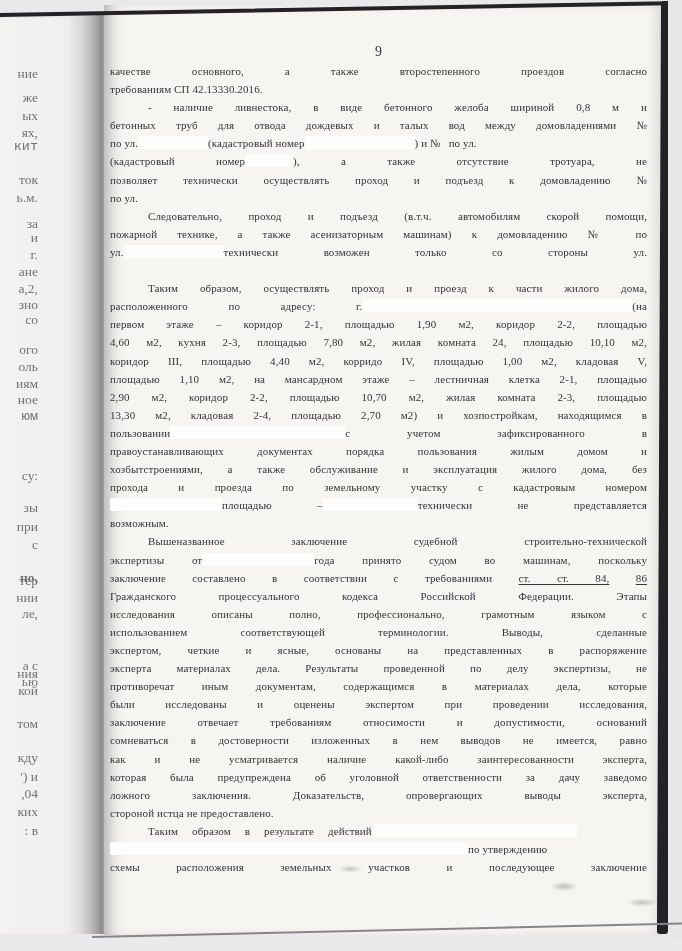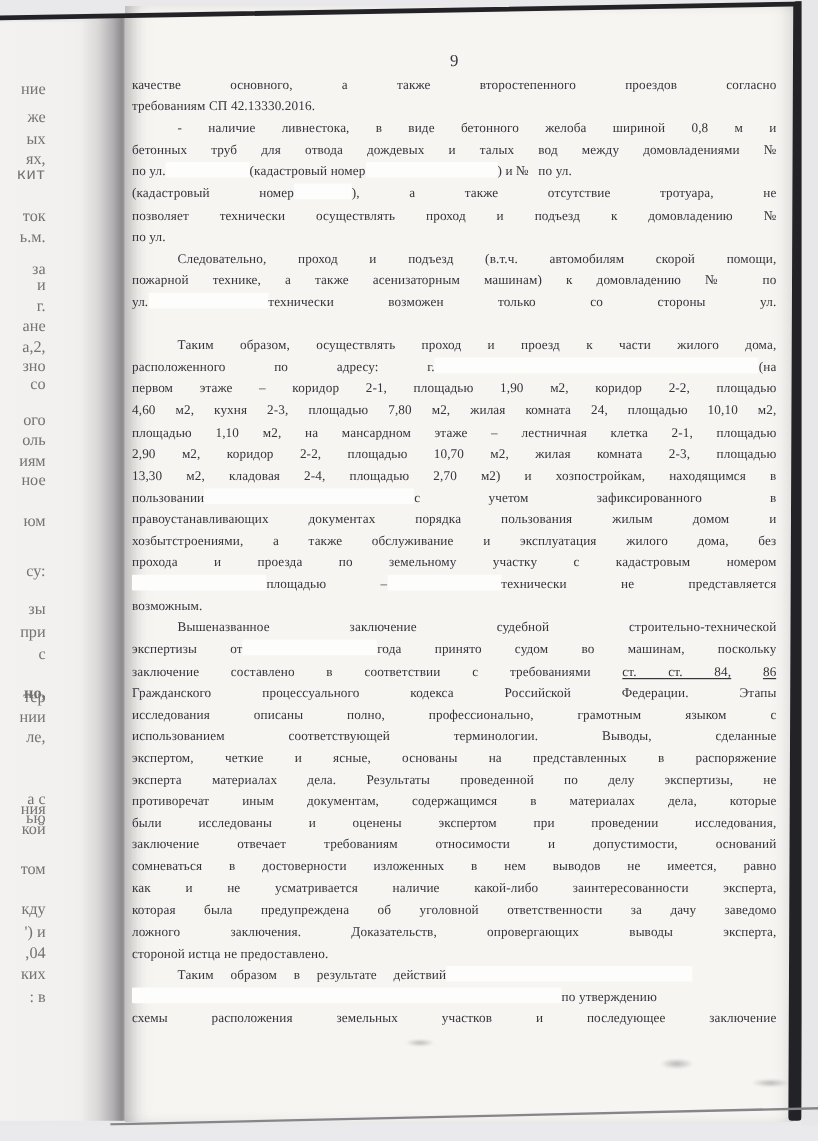--- a/index.html
+++ b/index.html
@@ -67,21 +67,21 @@
       <div class="frag" style="top: 230px;">и</div>
       <div class="frag" style="top: 247px;">г.</div>
       <div class="frag" style="top: 264px;">ане</div>
       <div class="frag" style="top: 281px;">а,2,</div>
       <div class="frag" style="top: 297px;">зно</div>
       <div class="frag" style="top: 312px;">со</div>
       <div class="frag" style="top: 342px;">ого</div>
       <div class="frag" style="top: 359px;">оль</div>
       <div class="frag" style="top: 376px;">иям</div>
       <div class="frag" style="top: 392px;">ное</div>
-      <div class="frag" style="top: 426px;">юм</div>
+      <div class="frag" style="top: 409px; font-family: Liberation Mono, monospace;">юм</div>
       <div class="frag" style="top: 468px;">су:</div>
       <div class="frag" style="top: 500px;">зы</div>
       <div class="frag" style="top: 519px;">при</div>
       <div class="frag" style="top: 537px;">с</div>
       <div class="frag" style="top: 570px; font-weight: bold;">но,</div>
       <div class="frag" style="top: 573px;">тер</div>
       <div class="frag" style="top: 590px;">нии</div>
       <div class="frag" style="top: 606px;">ле,</div>
       <div class="frag" style="top: 621px; margin-top: 37px;">а с</div>
       <div class="frag" style="top: 674px;">ью</div>
@@ -114,20 +114,21 @@
       <div class="line j">позволяет технически осуществлять проход и подъезд к домовладению №</div>
       <div class="line l">по ул.</div>
       <div class="line j ind">Следовательно, проход и подъезд (в.т.ч. автомобилям скорой помощи,</div>
       <div class="line j">пожарной технике, а также асенизаторным машинам) к домовладению № по</div>
       <div class="line j"><span>ул.</span><span class="gap white" style="width: 100px;"></span><span>технически возможен только со стороны ул.</span></div>
       <div class="line l blank"></div>
       <div class="line j ind">Таким образом, осуществлять проход и проезд к части жилого дома,</div>
       <div class="line j"><span>расположенного по адресу: г.</span><span class="gap white" style="width: 270px;"></span><span>(на</span></div>
       <div class="line j">первом этаже – коридор 2-1, площадью 1,90 м2, коридор 2-2, площадью</div>
       <div class="line j">4,60 м2, кухня 2-3, площадью 7,80 м2, жилая комната 24, площадью 10,10 м2,</div>
+      <div class="line j">коридор III, площадью 4,40 м2, корридо IV, площадью 1,00 м2, кладовая V,</div>
       <div class="line j">площадью 1,10 м2, на мансардном этаже – лестничная клетка 2-1, площадью</div>
       <div class="line j">2,90 м2, коридор 2-2, площадью 10,70 м2, жилая комната 2-3, площадью</div>
       <div class="line j">13,30 м2, кладовая 2-4, площадью 2,70 м2) и хозпостройкам, находящимся в</div>
       <div class="line j"><span>пользовании</span><span class="gap white" style="width: 175px;"></span><span>с учетом зафиксированного в</span></div>
       <div class="line j">правоустанавливающих документах порядка пользования жилым домом и</div>
       <div class="line j">хозбытстроениями, а также обслуживание и эксплуатация жилого дома, без</div>
       <div class="line j">прохода и проезда по земельному участку с кадастровым номером</div>
       <div class="line j"><span class="gap white" style="width: 112px;"></span><span>площадью –</span><span class="gap white" style="width: 95px;"></span><span>технически не представляется</span></div>
       <div class="line l">возможным.</div>
       <div class="line j ind">Вышеназванное заключение судебной строительно-технической</div>

